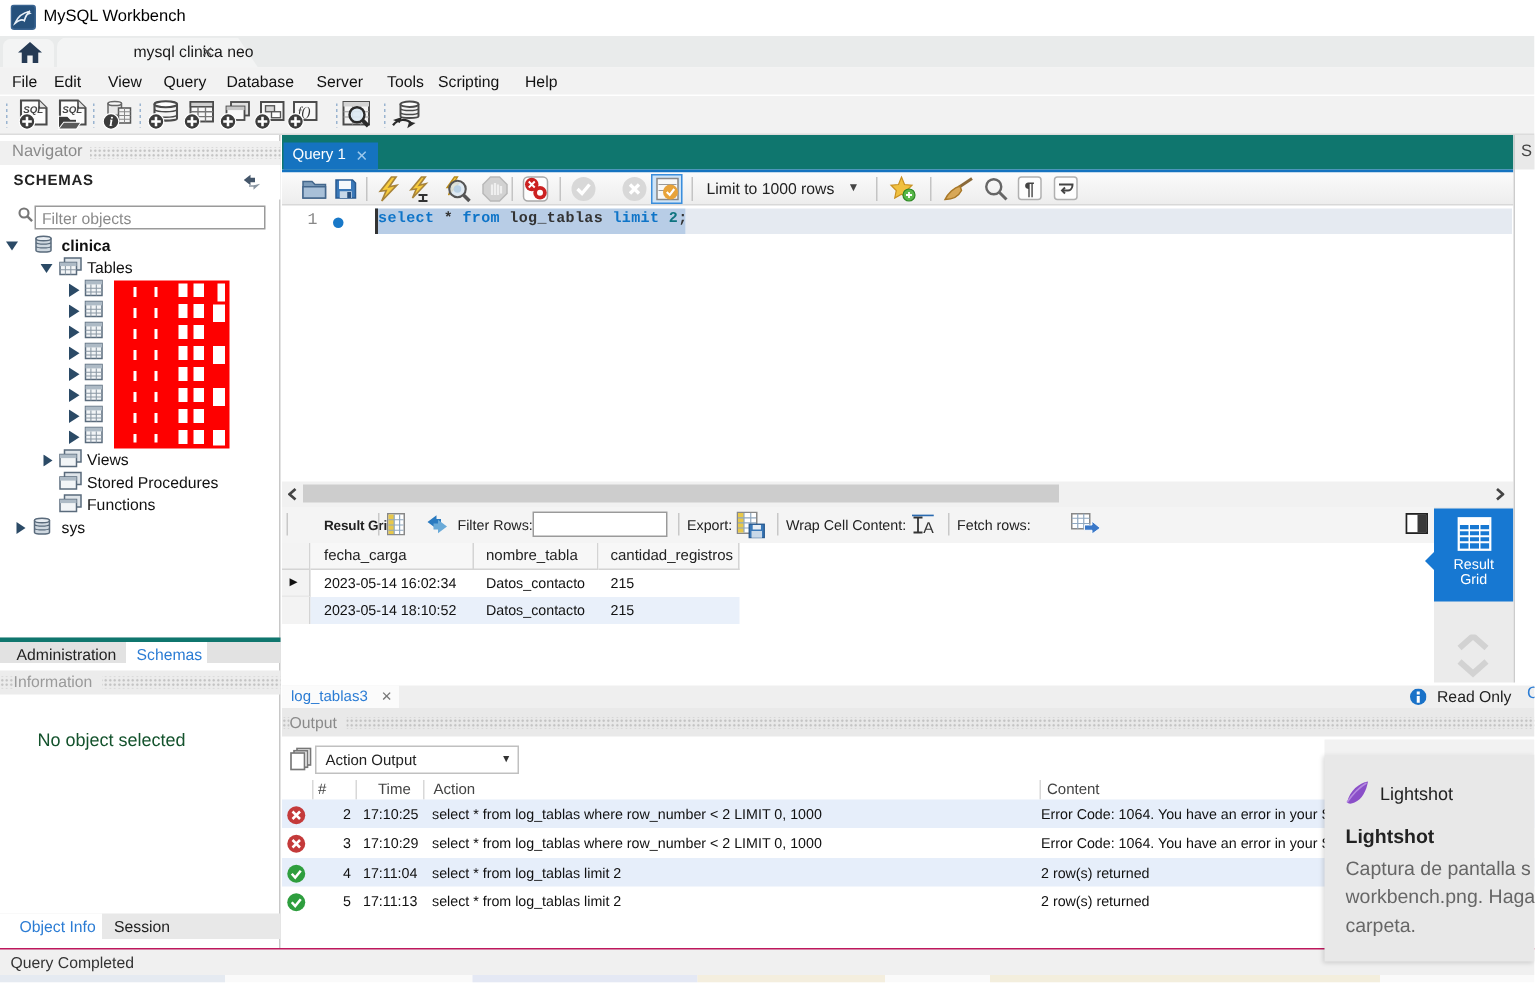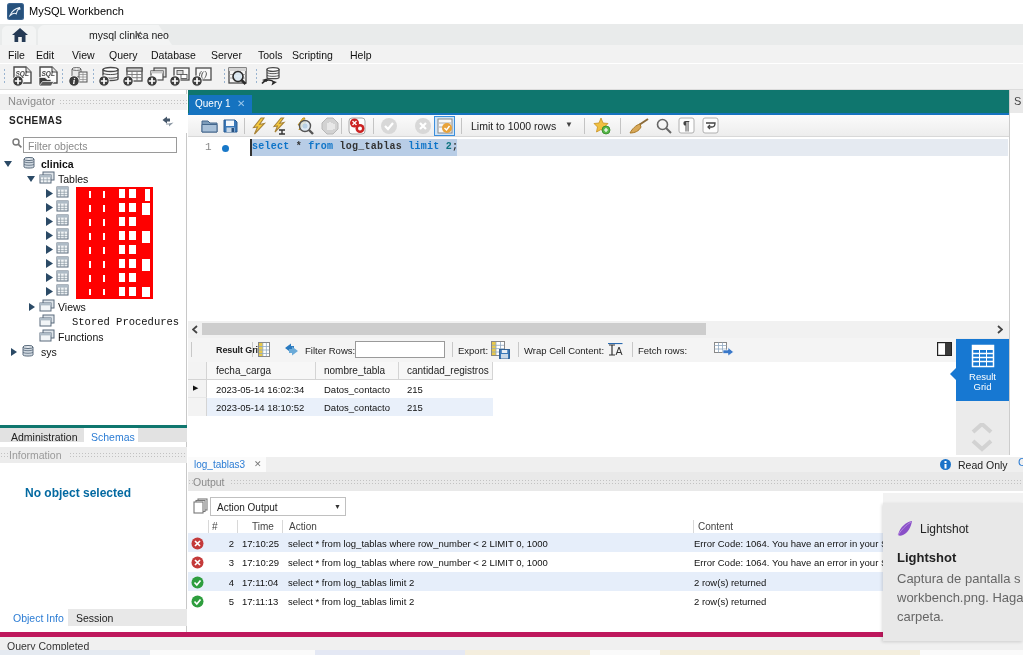--- a/index.html
+++ b/index.html
@@ -261,21 +261,21 @@
       <rect x="1" y="4" width="11" height="8" fill="#f2f5f7" stroke="#5a6b7c" stroke-width="1"></rect>
       <rect x="1" y="4" width="11" height="2.4" fill="#aebbc6"></rect>
     </svg>
     <span class="abs" style="left:58px;top:211px;font-size:10.5px;color:#111;">Views</span>
 
     <svg class="abs" style="left:39px;top:224px;" width="16" height="14" viewBox="0 0 16 14">
       <rect x="4" y="1" width="11" height="8" fill="#dfe5ea" stroke="#5a6b7c" stroke-width="1"></rect>
       <rect x="1" y="4" width="11" height="8" fill="#f2f5f7" stroke="#5a6b7c" stroke-width="1"></rect>
       <rect x="1" y="4" width="11" height="2.4" fill="#aebbc6"></rect>
     </svg>
-    <span class="abs" style="left:72px;top:226px;font-size:10.5px;color:#111;font-family:Liberation Mono, monospace;">Stored Procedures</span>
+    <span class="abs" style="left:58px;top:226px;font-size:10.5px;color:#111;">Stored Procedures</span>
 
     <svg class="abs" style="left:39px;top:239px;" width="16" height="14" viewBox="0 0 16 14">
       <rect x="4" y="1" width="11" height="8" fill="#dfe5ea" stroke="#5a6b7c" stroke-width="1"></rect>
       <rect x="1" y="4" width="11" height="8" fill="#f2f5f7" stroke="#5a6b7c" stroke-width="1"></rect>
       <rect x="1" y="4" width="11" height="2.4" fill="#aebbc6"></rect>
     </svg>
     <span class="abs" style="left:58px;top:241px;font-size:10.5px;color:#111;">Functions</span>
 
     <svg class="abs" style="left:10px;top:258px;" width="9" height="8" viewBox="0 0 9 8">
         <path d="M1 0 L7 4 L1 8 Z" fill="#2b4a66"></path>
@@ -290,21 +290,21 @@
 
   <div class="abs" style="left:0;top:335px;width:187px;height:17px;background:#e2e2e2;border-top:3px solid #0f766e;">
     <span class="abs" style="left:11px;top:3px;font-size:10.5px;color:#222;">Administration</span>
     <div class="abs" style="left:84px;top:0;width:54px;height:17px;background:#fff;"></div>
     <span class="abs" style="left:91px;top:3px;font-size:10.5px;color:#2b7cd4;">Schemas</span>
   </div>
 
   <div class="abs" style="left:0;top:357px;width:187px;height:16px;background:#ececec;"></div>
   <div class="abs dots" style="left:0;top:361px;width:187px;height:8px;"></div>
   <div class="abs" style="left:9px;top:359px;font-size:10.5px;color:#9a9a9a;background:#ececec;padding-right:6px;">Information</div>
-  <div class="abs" style="left:25px;top:396px;font-size:12px;font-weight:bold;color:#0369a1;">No object selected</div>
+  <div class="abs" style="left:25px;top:396px;font-size:12px;font-weight:normal;color:#14532d;">No object selected</div>
 
   <div class="abs" style="left:0;top:519px;width:187px;height:17px;background:#e8e8e8;">
     <div class="abs" style="left:0;top:0;width:68px;height:17px;background:#fff;"></div>
     <span class="abs" style="left:13px;top:3px;font-size:10.5px;color:#2b7cd4;">Object Info</span>
     <span class="abs" style="left:76px;top:3px;font-size:10.5px;color:#222;">Session</span>
   </div>
 </div>
 
 <div class="abs" style="left:188px;top:90px;width:821px;height:23px;background:#0f766e;">
   <div class="abs" style="left:1px;top:5px;width:63px;height:18px;background:#1573c0;">
@@ -604,21 +604,21 @@
 <div class="abs" style="left:883px;top:503px;width:140px;height:138px;background:#e8e8e8;box-shadow:-1px 1px 3px rgba(0,0,0,0.15);z-index:30;">
   <svg class="abs" style="left:13px;top:17px;" width="18" height="18" viewBox="0 0 18 18">
     <path d="M16 1 C10 2, 4 7, 2 15 C3 16, 5 16, 7 15 C12 13, 15 7, 16 1 Z" fill="#8a4fc8"></path>
     <path d="M2 15 C6 9, 10 5, 15 2" stroke="#b58ae0" stroke-width="1" fill="none"></path>
   </svg>
   <span class="abs" style="left:37px;top:19px;font-size:12px;color:#222;">Lightshot</span>
   <span class="abs" style="left:14px;top:47px;font-size:13px;font-weight:bold;color:#222;">Lightshot</span>
   <div class="abs" style="left:14px;top:66px;width:130px;font-size:13px;color:#666;line-height:19px;white-space:nowrap;overflow:hidden;">Captura de pantalla s<br>workbench.png. Haga<br>carpeta.</div>
 </div>
 
-<div class="abs" style="left:0;top:632px;width:1023px;height:18px;background:#f0f0f0;border-top:5px solid #be185d;">
+<div class="abs" style="left:0;top:632px;width:1023px;height:18px;background:#f0f0f0;border-top:1px solid #be185d;">
   <span class="abs" style="left:7px;top:3px;font-size:10.5px;color:#333;">Query Completed</span>
 </div>
 
 <div class="abs" style="left:0;top:650px;width:1023px;height:5px;background:#fafafa;">
   <div class="abs" style="left:0;top:0;width:150px;height:5px;background:#e5eaf1;"></div>
   <div class="abs" style="left:315px;top:0;width:150px;height:5px;background:#e4e8f4;"></div>
   <div class="abs" style="left:465px;top:0;width:125px;height:5px;background:#f4eede;"></div>
   <div class="abs" style="left:660px;top:0;width:260px;height:5px;background:#f3eedd;"></div>
 </div>
 

